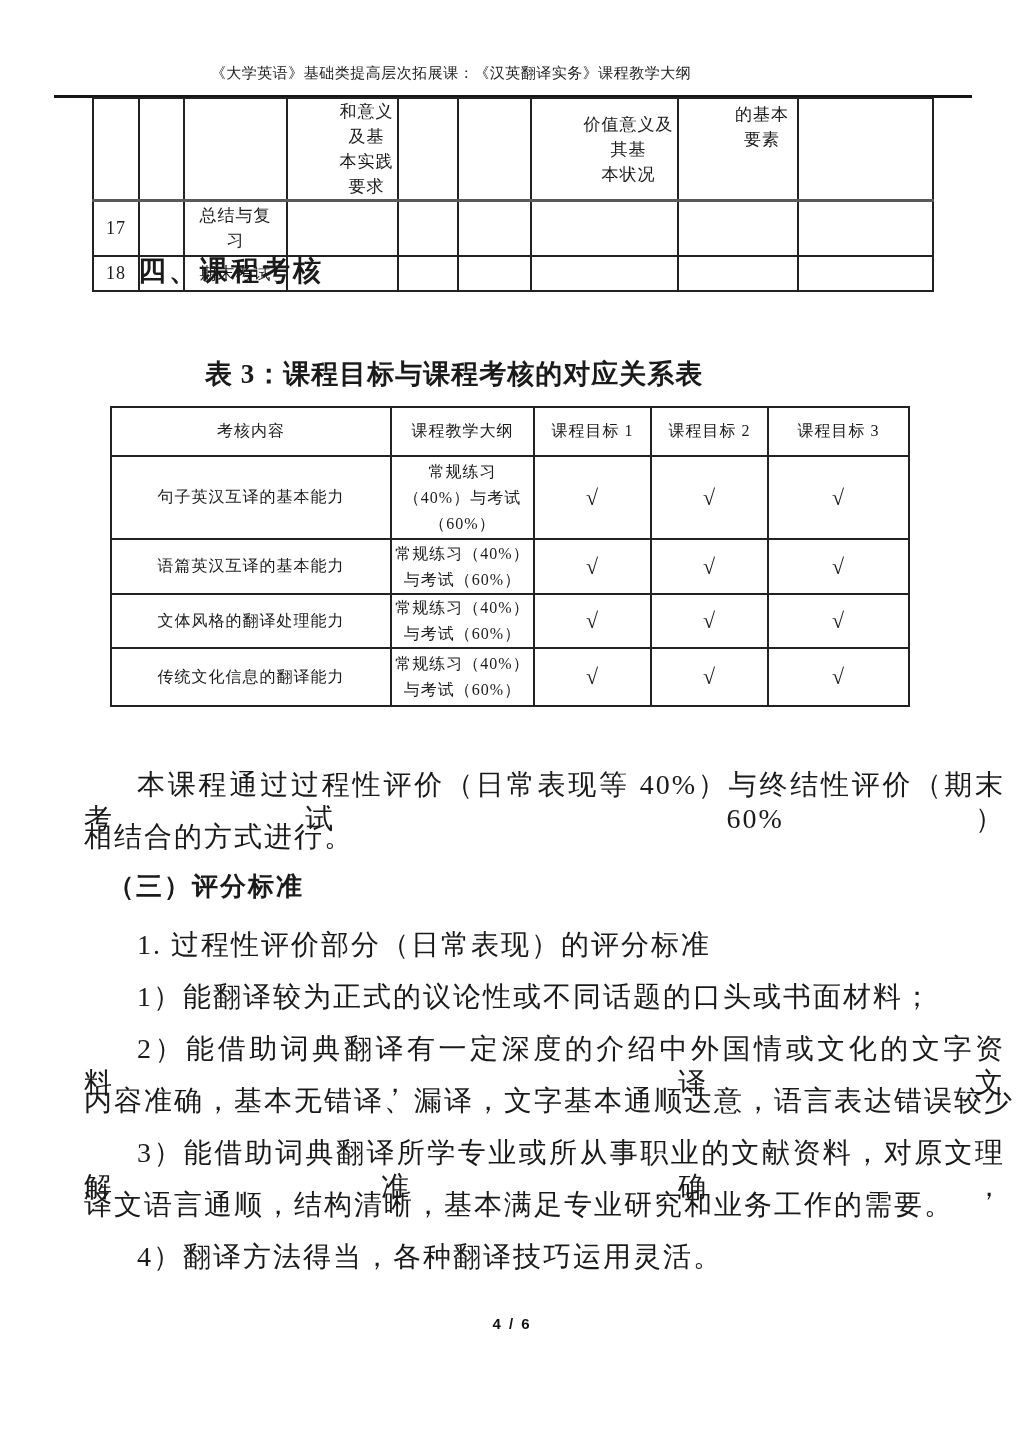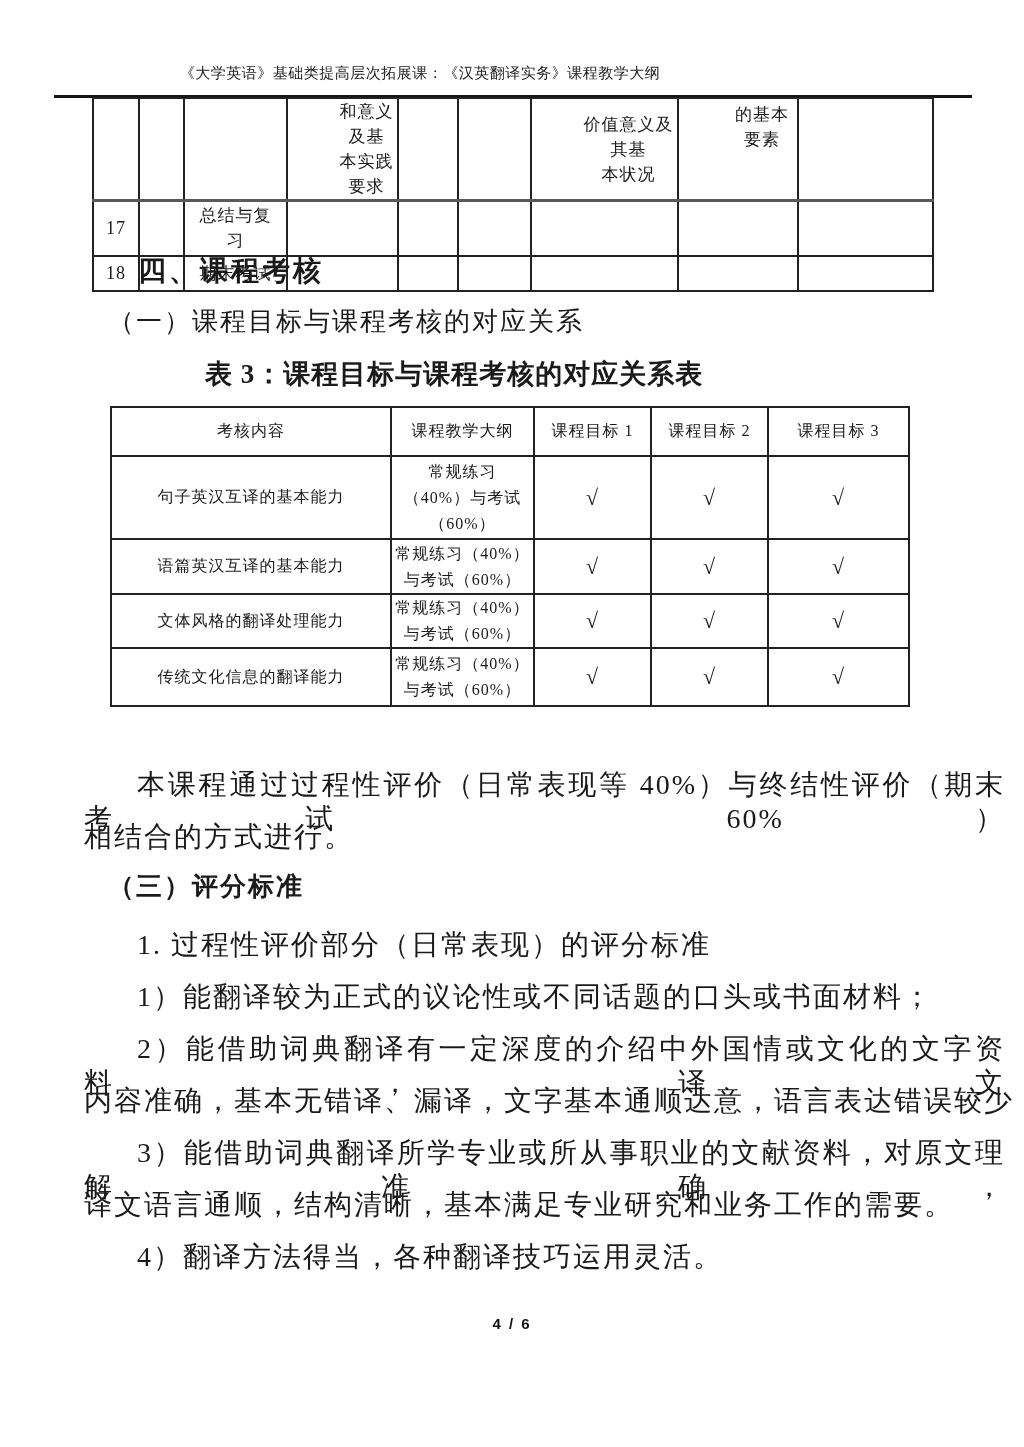--- a/index.html
+++ b/index.html
@@ -8,20 +8,21 @@
     background:#ffffff; color:#1a1a1a;
     font-family:"Liberation Serif", serif; overflow:hidden;
   }
   .abs { position:absolute; }
 
   
   .pheader {
     left:0; top:64px; width:840px; text-align:center;
     font-family:"Liberation Sans", sans-serif; font-size:15px; color:#222;
     letter-spacing:0.5px;
+    padding-left:31px;
   }
   .hrule { left:54px; top:95px; width:918px; height:3px; background:#161616; }
 
   
   table { border-collapse:collapse; table-layout:fixed; }
   td, th { border:2px solid #222; padding:0; text-align:center; vertical-align:middle; overflow:hidden; }
   .preline { white-space:pre-line; }
 
   .t-sched { left:92px; top:97px; width:840px; }
   .t-sched td { font-size:17px; line-height:25px; letter-spacing:1px; }
@@ -118,21 +119,20 @@
       <td></td>
       <td></td>
       <td></td>
       <td></td>
       <td></td>
     </tr>
   </tbody>
     </table>
 
   <div class="abs h-main">四、课程考核</div>
-  <div class="abs h-sub h-sub1">（一）课程目标与课程考核的对应关系</div>
   <div class="abs caption">表 3：课程目标与课程考核的对应关系表</div>
 
   <table class="abs t3">
     <colgroup>
       <col style="width:280px">
         <col style="width:143px">
         <col style="width:117px">
       <col style="width:117px">
         <col style="width:141px">
     </colgroup>

